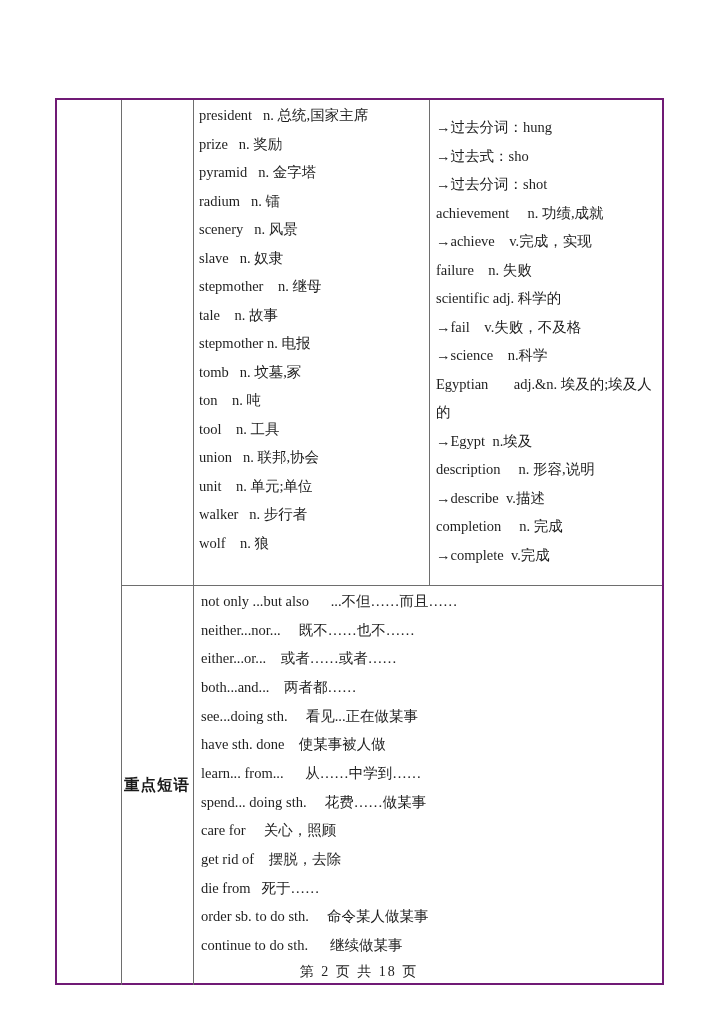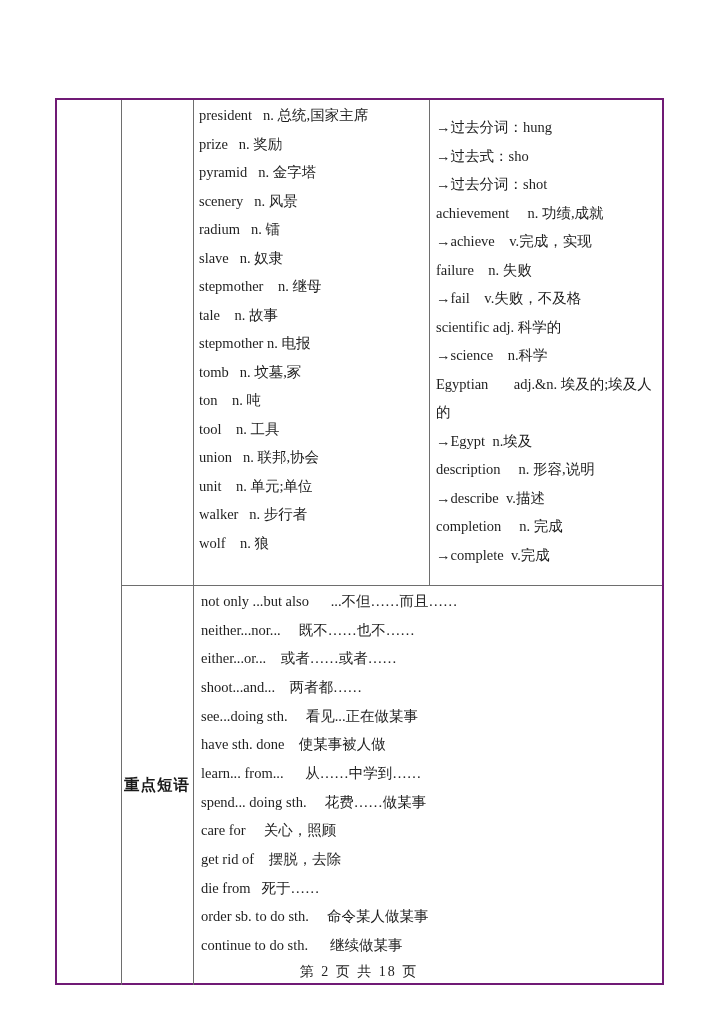--- a/index.html
+++ b/index.html
@@ -82,62 +82,62 @@
   <div class="tbl">
     <div class="vline v1"></div>
     <div class="vline v2"></div>
     <div class="vline v3"></div>
     <div class="hline"></div>
 
     <div class="cell vocab-left">
         <div class="line">president   n. 总统,国家主席</div>
         <div class="line">prize   n. 奖励</div>
         <div class="line">pyramid   n. 金字塔</div>
+        <div class="line">radium   n. 镭</div>
         <div class="line">scenery   n. 风景</div>
-        <div class="line">radium   n. 镭</div>
         <div class="line">slave   n. 奴隶</div>
         <div class="line">stepmother    n. 继母</div>
         <div class="line">tale    n. 故事</div>
         <div class="line">stepmother n. 电报</div>
         <div class="line">tomb   n. 坟墓,冢</div>
         <div class="line">ton    n. 吨</div>
         <div class="line">tool    n. 工具</div>
         <div class="line">union   n. 联邦,协会</div>
         <div class="line">unit    n. 单元;单位</div>
         <div class="line">walker   n. 步行者</div>
         <div class="line">wolf    n. 狼</div>
       </div>
 
     <div class="cell vocab-right">
         <div class="line">→过去分词：hung</div>
         <div class="line">→过去式：sho</div>
         <div class="line">→过去分词：shot</div>
         <div class="line">achievement     n. 功绩,成就</div>
         <div class="line">→achieve    v.完成，实现</div>
         <div class="line">failure    n. 失败</div>
+        <div class="line">scientific adj. 科学的</div>
         <div class="line">→fail    v.失败，不及格</div>
-        <div class="line">scientific adj. 科学的</div>
         <div class="line">→science    n.科学</div>
         <div class="line">Egyptian       adj.&amp;n. 埃及的;埃及人的</div>
         <div class="line">→Egypt  n.埃及</div>
         <div class="line">description     n. 形容,说明</div>
         <div class="line">→describe  v.描述</div>
         <div class="line">completion     n. 完成</div>
         <div class="line">→complete  v.完成</div>
       </div>
 
     <div class="cell label-cell">
       <span class="label-text">重点短语</span>
     </div>
 
     <div class="cell phrases">
         <div class="line">not only ...but also      ...不但……而且……</div>
         <div class="line">neither...nor...     既不……也不……</div>
         <div class="line">either...or...    或者……或者……</div>
-        <div class="line">shoot...and...    两者都……</div>
+        <div class="line">both...and...    两者都……</div>
         <div class="line">see...doing sth.     看见...正在做某事</div>
         <div class="line">have sth. done    使某事被人做</div>
         <div class="line">learn... from...      从……中学到……</div>
         <div class="line">spend... doing sth.     花费……做某事</div>
         <div class="line">care for     关心，照顾</div>
         <div class="line">get rid of    摆脱，去除</div>
         <div class="line">die from   死于……</div>
         <div class="line">order sb. to do sth.     命令某人做某事</div>
         <div class="line">continue to do sth.      继续做某事</div>
       </div>

